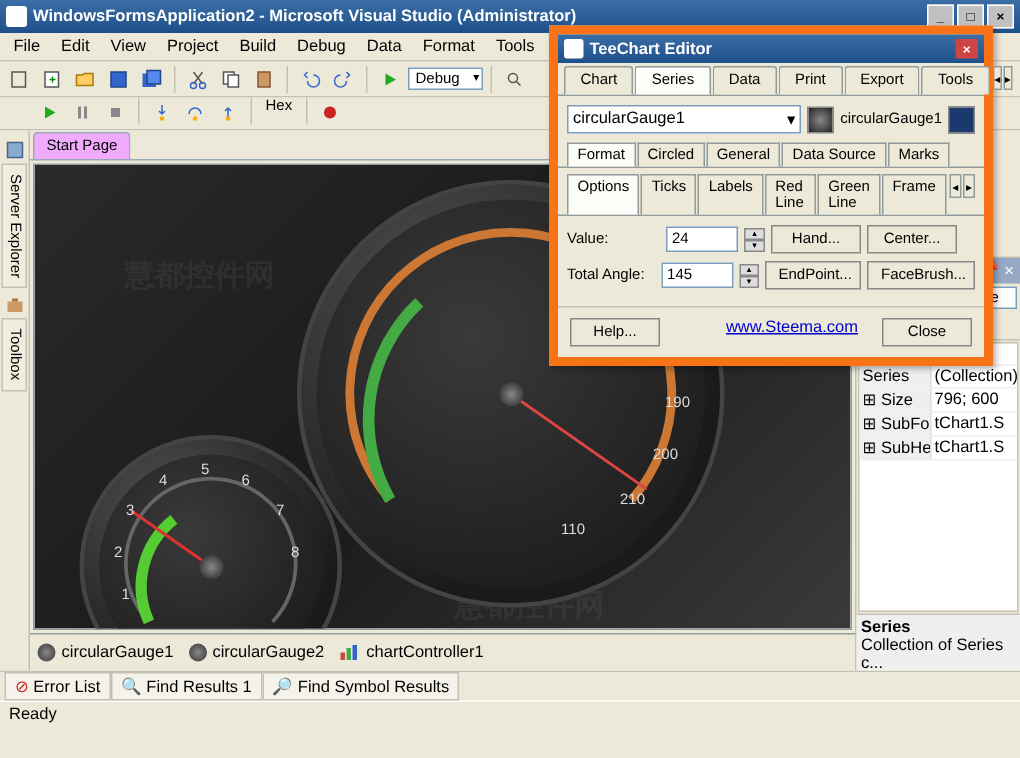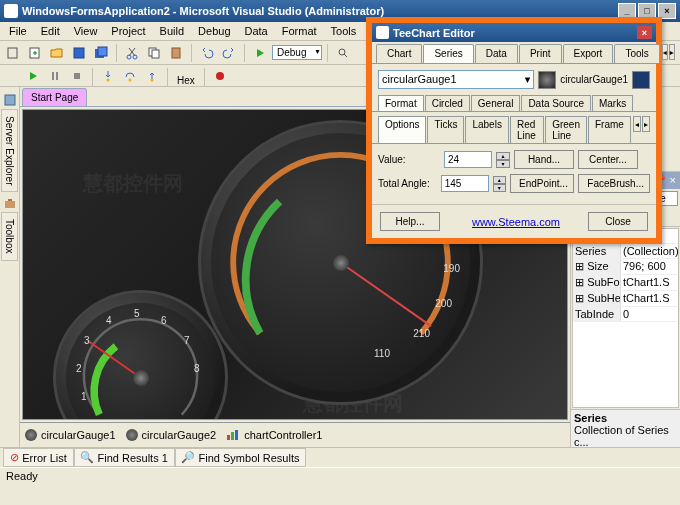--- a/index.html
+++ b/index.html
@@ -9,21 +9,21 @@
 .titlebar .spacer{flex:1}
 .titlebar .winbtn{width:18px;height:16px;background:#c0c0c0;margin-left:2px;border:1px solid #fff;display:flex;align-items:center;justify-content:center;color:#000;font-size:9px;cursor:pointer}
 .menubar{height:19px;background:#ece9d8;display:flex;align-items:center;padding:0 2px;border-bottom:1px solid #c4c0b4}
 .menuitem{padding:2px 7px;cursor:pointer}
 .toolbar{height:24px;background:#ece9d8;border-bottom:1px solid #c4c0b4;display:flex;align-items:center;padding:0 3px;gap:2px}
 .tbtn{width:20px;height:20px;display:flex;align-items:center;justify-content:center;cursor:pointer;border:1px solid transparent}
 .tbtn svg{width:14px;height:14px}
 .tsep{width:1px;height:18px;background:#c4c0b4;margin:0 3px}
 .tdrop{font-size:10px;padding:1px 15px 1px 4px;background:#fff;border:1px solid #7b9ebd;position:relative}
 .tdrop::after{content:"▾";position:absolute;right:2px;top:1px;font-size:8px}
-.debugtb{height:22px;background:#ece9d8;display:flex;align-items:flex-end;padding:0 3px;gap:2px;border-bottom:1px solid #c4c0b4}
+.debugtb{height:22px;background:#ece9d8;display:flex;align-items:flex-start;padding:0 3px;gap:2px;border-bottom:1px solid #c4c0b4}
 .main{display:flex;height:360px}
 .leftrail{width:20px;background:#ece9d8;border-right:1px solid #c4c0b4;display:flex;flex-direction:column;align-items:center;padding-top:4px}
 .railtab{writing-mode:vertical-rl;padding:6px 2px;font-size:10px;background:#f0ede0;border:1px solid #c4c0b4;margin-bottom:2px;cursor:pointer}
 .railico{width:14px;height:14px;margin:2px 0}
 .designer{flex:1;background:#ece9d8;display:flex;flex-direction:column}
 .tabset{height:20px;display:flex;background:#ece9d8;border-bottom:1px solid #99a8bd;align-items:flex-end}
 .tab{padding:3px 8px;background:#f0abfc;border:1px solid #99a8bd;border-bottom:none;margin-right:1px;margin-left:2px;font-size:10px;cursor:pointer;border-radius:3px 3px 0 0}
 .tab.active{background:#fff}
 .canvas{flex:1;background:#fff;margin:2px;border:1px solid #919b9c;position:relative;overflow:hidden}
 .gauge-bg{width:100%;height:100%;background:linear-gradient(135deg,#2a2a2a,#1a1a1a,#3a3a3a);position:relative}
@@ -74,21 +74,21 @@
 .tee .tb2{padding:2px 6px;background:#ece9d8;border:1px solid #919b9c;border-bottom:none;font-size:10px;cursor:pointer;margin-right:1px}
 .tee .tb2.on{background:#fcfcf8}
 .tee .tabs3{display:flex;padding:4px 6px 0;border-bottom:1px solid #919b9c}
 .tee .form{padding:6px}
 .tee .frow{display:flex;align-items:center;gap:4px;margin-bottom:5px}
 .tee .frow label{width:62px;font-size:10px}
 .tee .inp{width:48px;background:#fff;border:1px solid #7b9ebd;padding:2px 3px;font-size:10px}
 .tee .spin{width:14px;display:flex;flex-direction:column}
 .tee .spin div{height:8px;border:1px solid #888;background:#ddd;font-size:6px;text-align:center;line-height:6px;cursor:pointer}
 .tee .btn{padding:3px 8px;background:#ece9d8;border:1px solid #888;font-size:10px;cursor:pointer;min-width:60px;text-align:center}
-.tee .footer{display:flex;align-items:center;padding:7px 8px;gap:20px;border-top:1px solid #c4c0b4}
+.tee .footer{display:flex;align-items:flex-start;padding:7px 8px;gap:8px;border-top:1px solid #c4c0b4}
 .tee .footer .link{color:#00c;text-decoration:underline;cursor:pointer;margin-left:auto;margin-right:8px}
 
 
 .wm{position:absolute;color:rgba(120,120,120,.15);font-size:20px;font-weight:bold;pointer-events:none}
 </style>
 </head>
 <body>
 
 <div class="titlebar">
   <div class="icon"></div>
@@ -358,24 +358,20 @@
             <div class="v">796; 600</div>
           </div>
         <div class="row">
             <div class="k">⊞ <span>SubFoo</span></div>
             <div class="v">tChart1.S</div>
           </div>
         <div class="row">
             <div class="k">⊞ <span>SubHea</span></div>
             <div class="v">tChart1.S</div>
           </div>
-        <div class="row">
-            <div class="k">TabInde</div>
-            <div class="v">0</div>
-          </div>
       </div>
       <div class="desc">
         <b>Series</b>
         <span>Collection of Series c...</span>
       </div>
     </div>
   </div>
 </div>
 
 <div class="bottomtabs">

